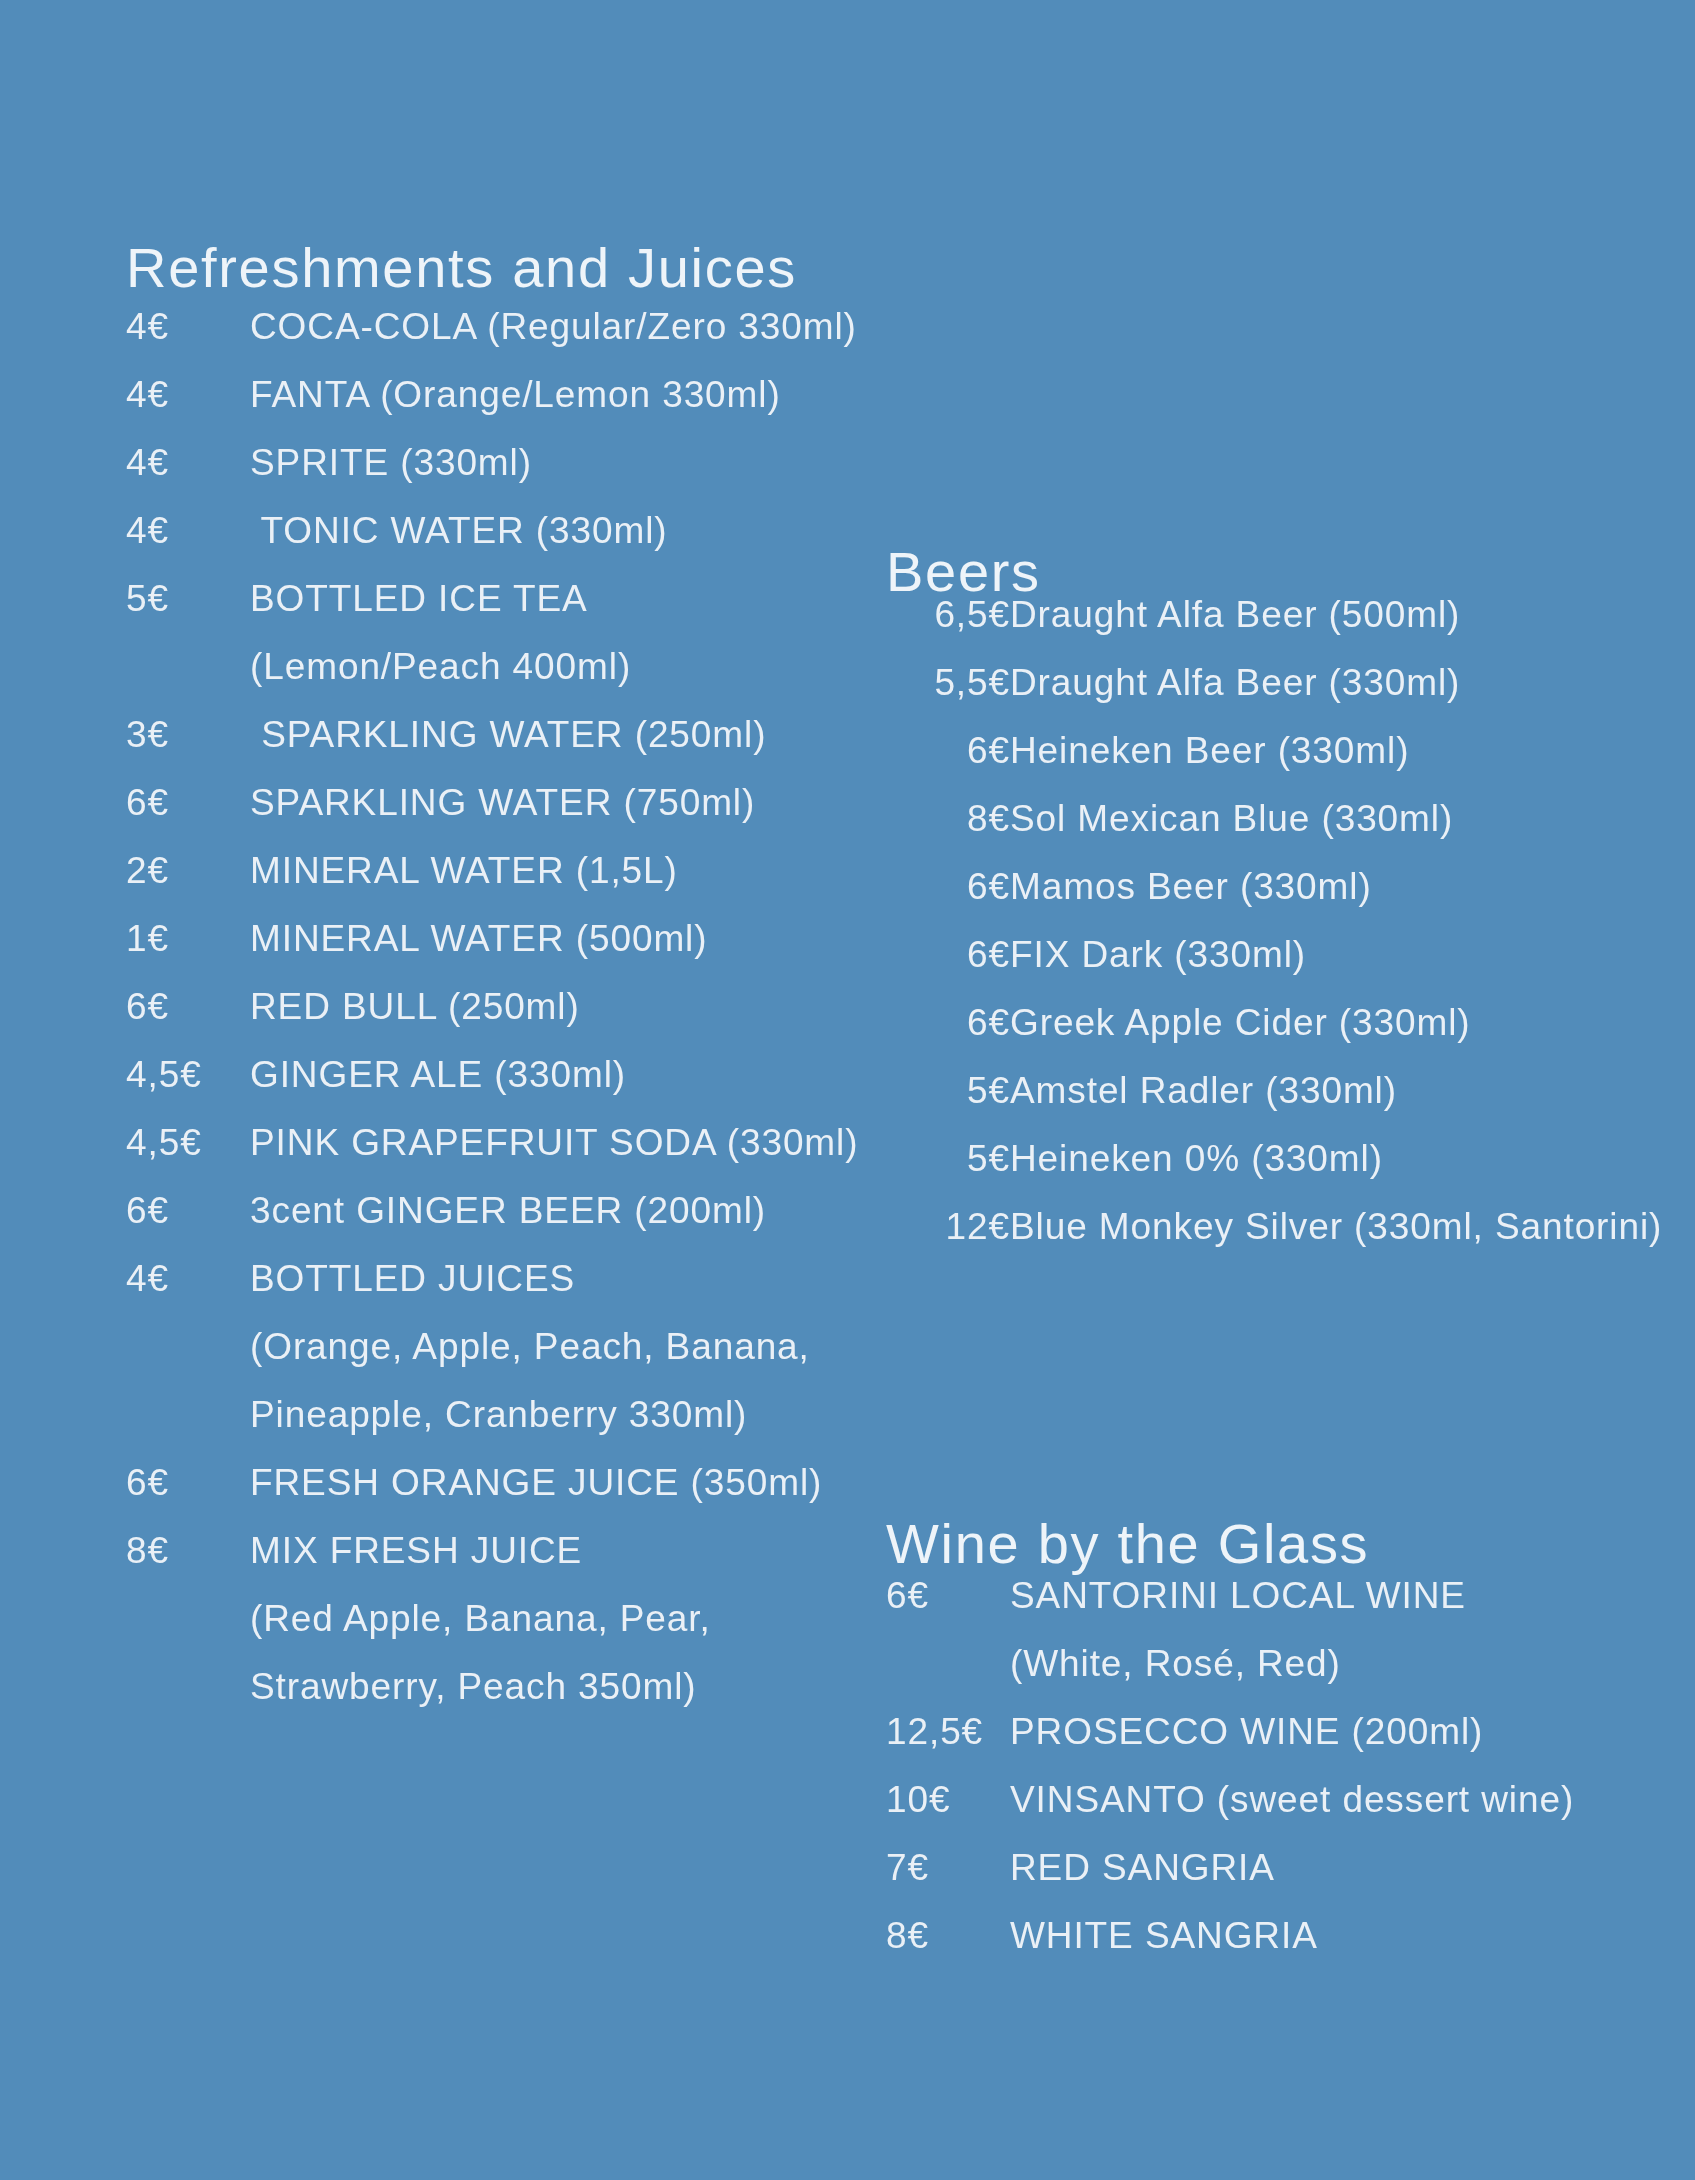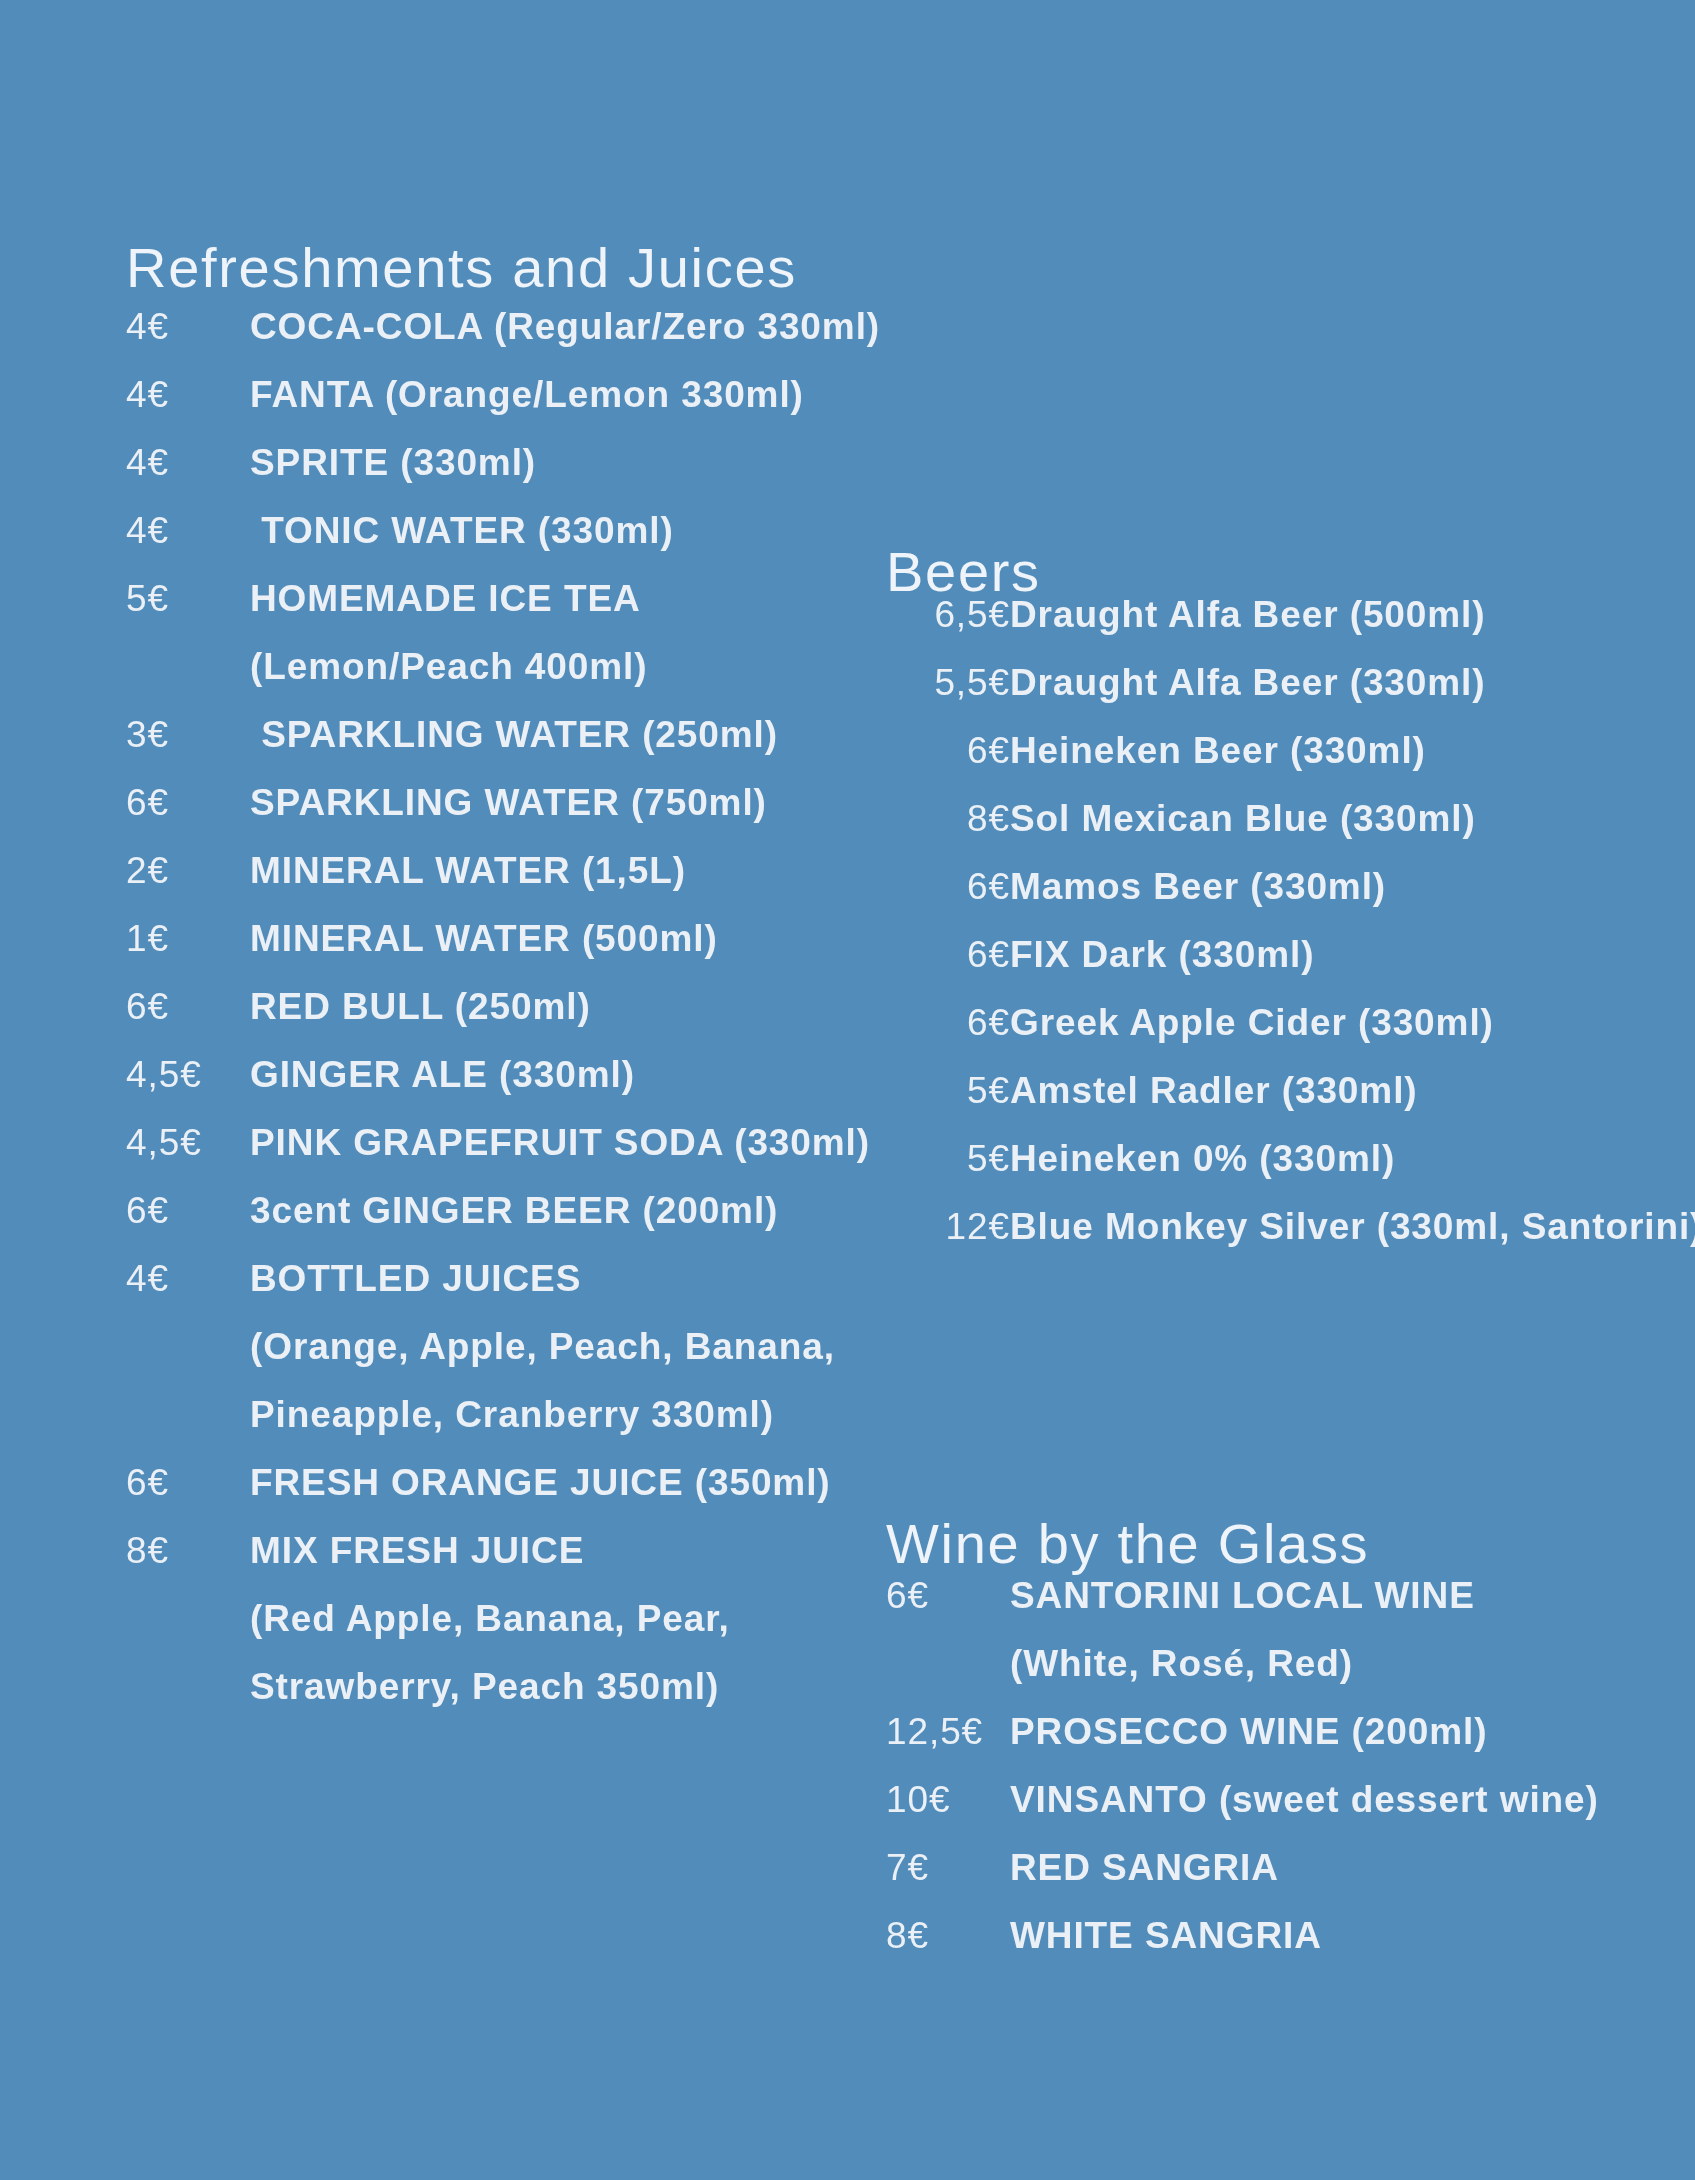--- a/index.html
+++ b/index.html
@@ -41,21 +41,21 @@
     width: 124px;
     flex: 0 0 124px;
     font-size: 37px;
     font-weight: 300;
     letter-spacing: 0.9px;
     white-space: pre;
     color: #eaf0f6;
   }
   .label {
     font-size: 37px;
-    font-weight: 700;
+    font-weight: 400;
     letter-spacing: 0.9px;
     white-space: pre;
     color: #eaf0f6;
   }
   
   #title-refreshments { left: 126px; top: 202px; }
   #rows-refreshments  { left: 126px; top: 293px; width: 767px; }
   #title-beers        { left: 886px; top: 506px; }
   #rows-beers         { left: 886px; top: 581px; width: 809px; text-align: right; }
   #title-wine         { left: 886px; top: 1478px; }
@@ -79,21 +79,21 @@
       <div class="row">
         <span class="price">4€</span>
         <span class="label">SPRITE (330ml)</span>
       </div>
       <div class="row">
         <span class="price">4€</span>
         <span class="label"> TONIC WATER (330ml)</span>
       </div>
       <div class="row">
         <span class="price">5€</span>
-        <span class="label">HOMEMADE ICE TEA</span>
+        <span class="label">BOTTLED ICE TEA</span>
       </div>
       <div class="row">
         <span class="price"></span>
         <span class="label">(Lemon/Peach 400ml)</span>
       </div>
       <div class="row">
         <span class="price">3€</span>
         <span class="label"> SPARKLING WATER (250ml)</span>
       </div>
       <div class="row">

